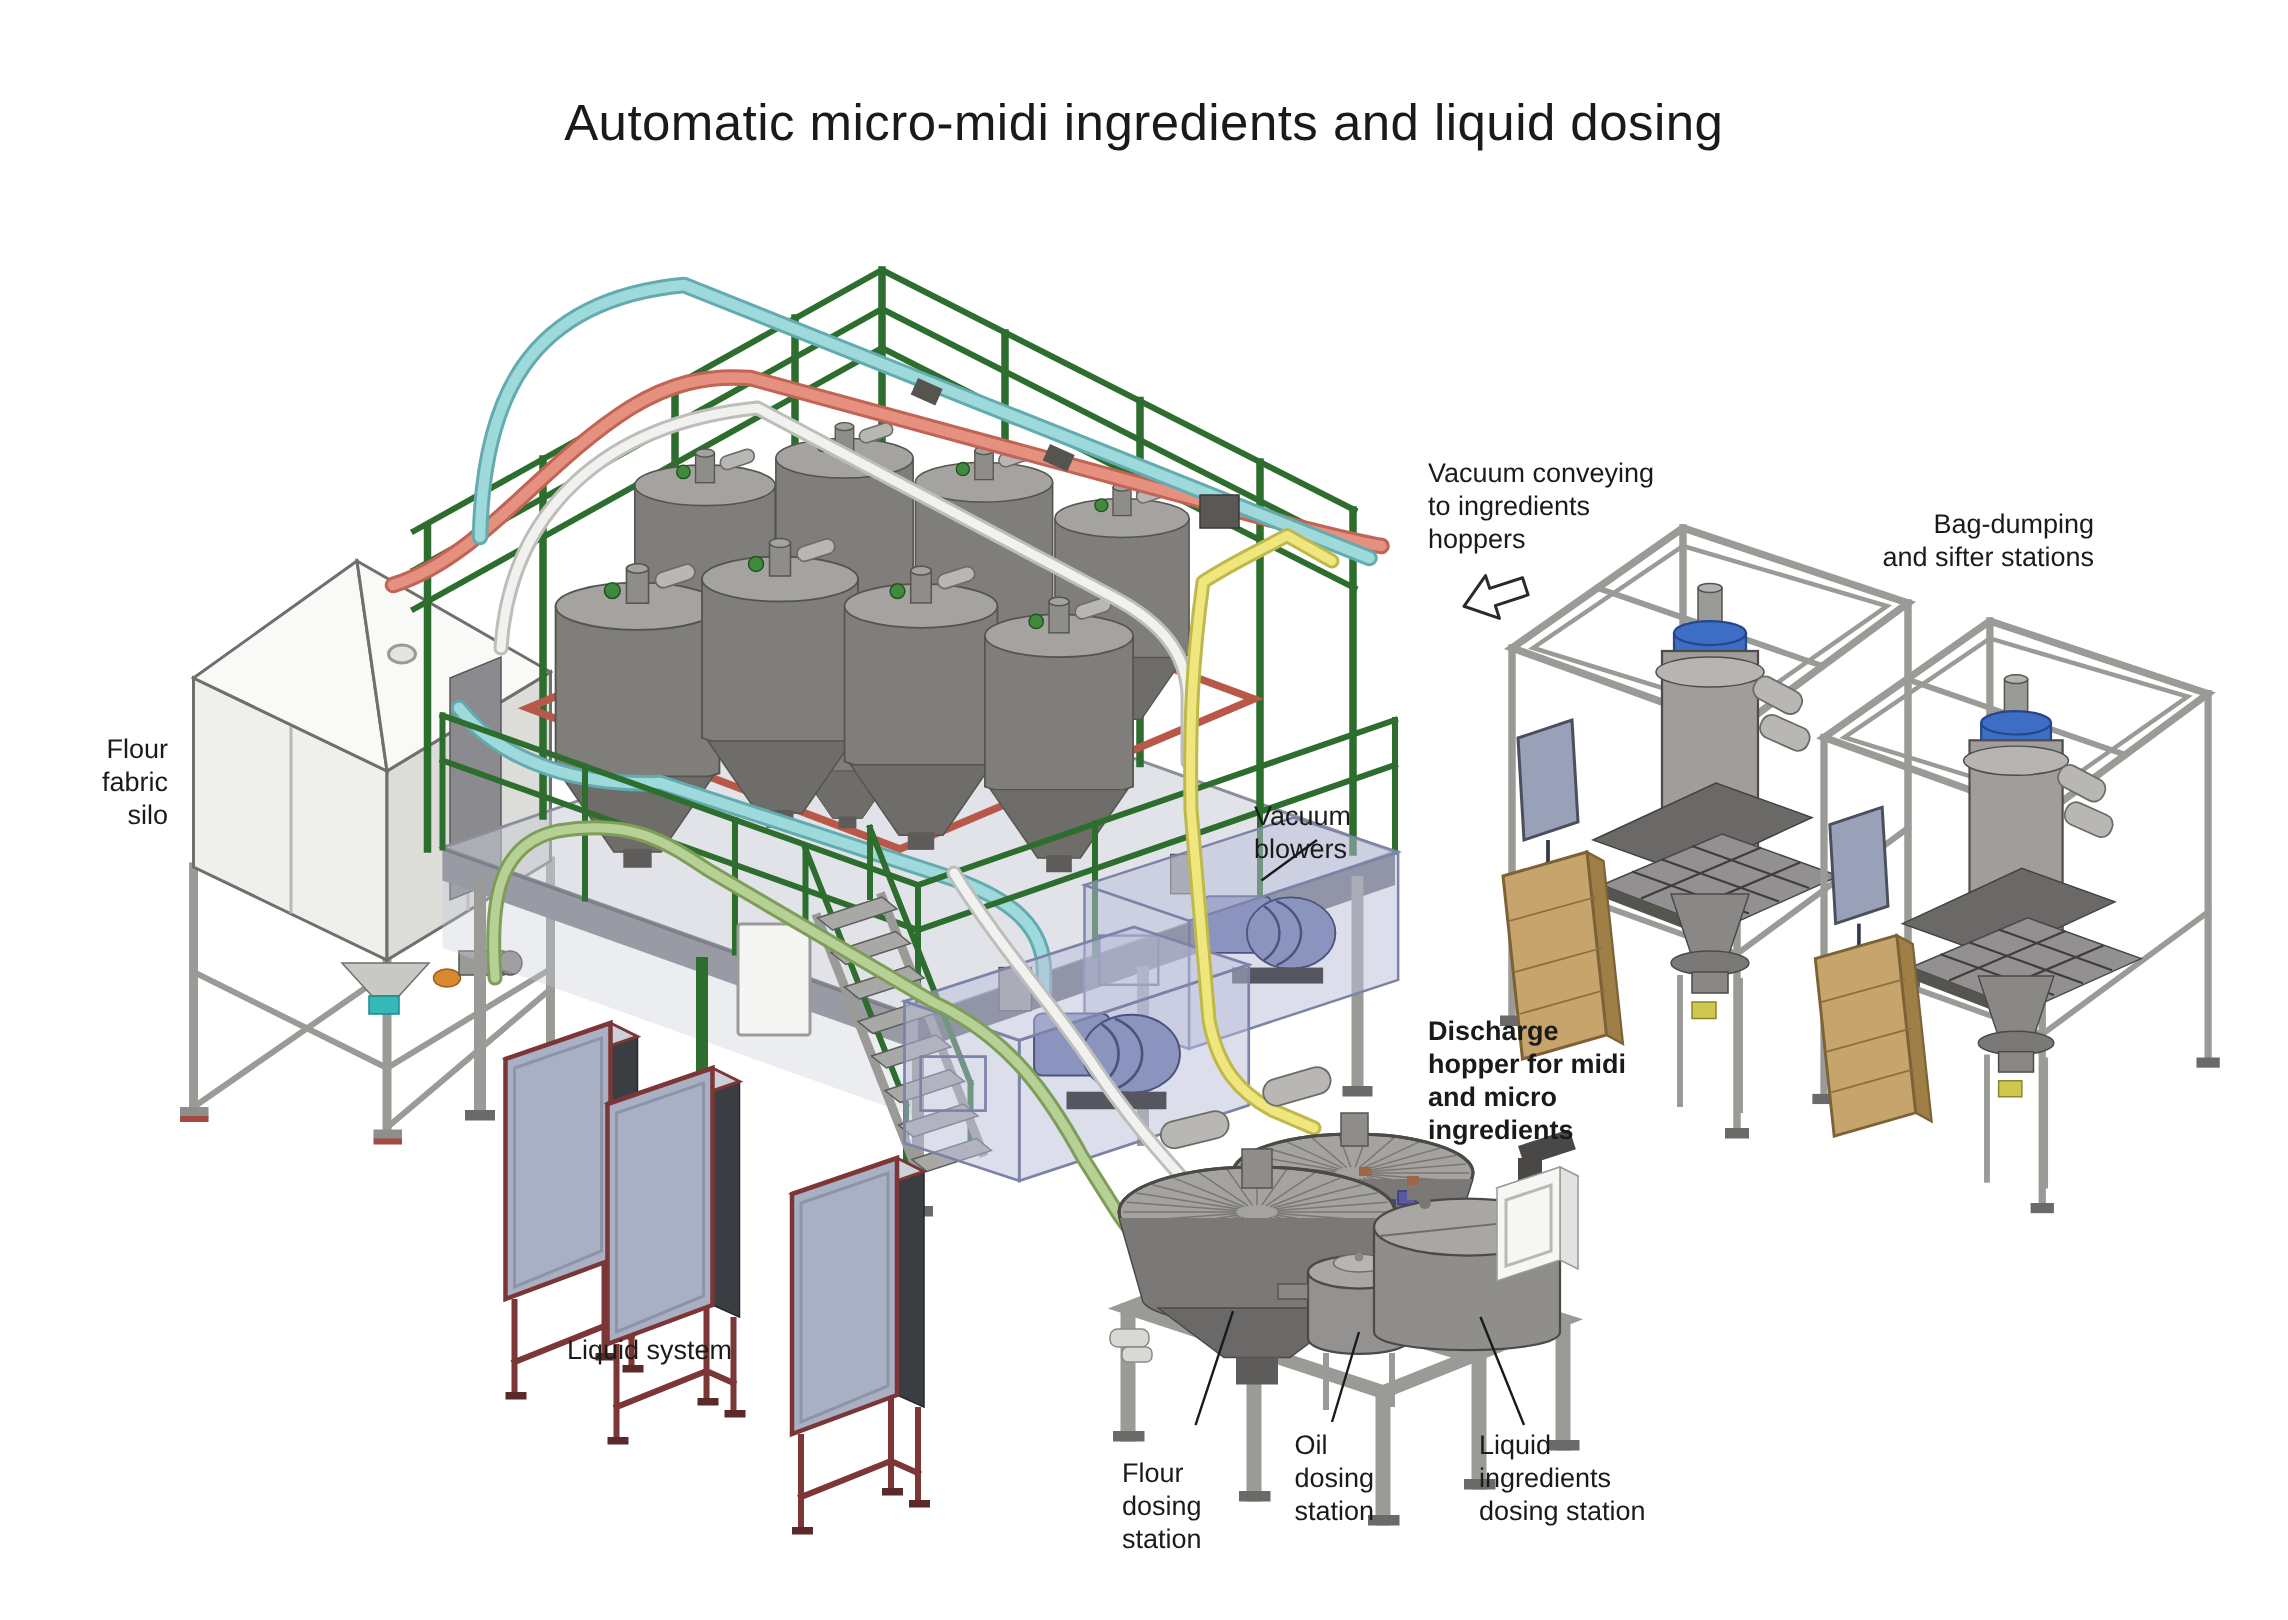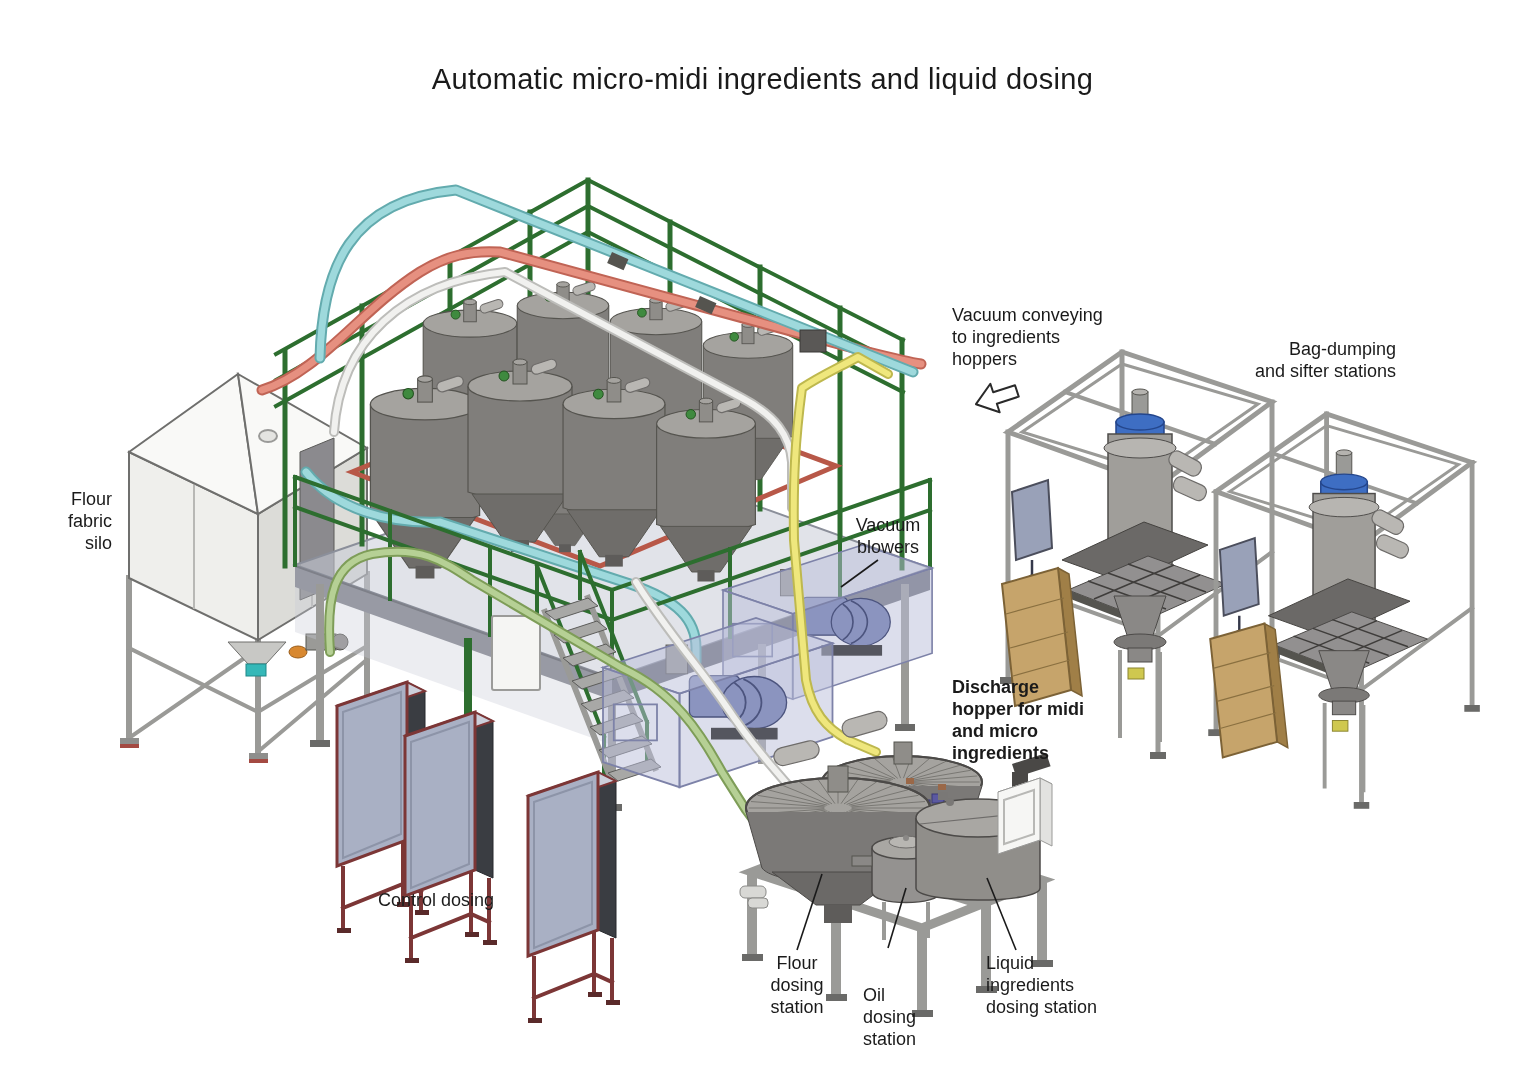--- a/index.html
+++ b/index.html
@@ -15,24 +15,24 @@
     --enclosure-fill:#b9bdda; --enclosure-edge:#7d82a8; --motor-blue:#8b94bf;
     --cabinet-panel:#a9b0c4; --cabinet-side:#3a3d42; --cabinet-top:#ccd0db; --cabinet-frame:#7c3636;
     --bag-tan:#c6a46b; --bag-tan-dark:#a07f47; --hoist-gray:#99a1b8; --cap-blue:#3e6ec3;
     --valve-purple:#5b59a0; --deck-fill:#c8ccd7;
     --silo-face:#efefec; --silo-face-dark:#dcdcd8; --silo-top:#f9f9f7;
   }
   html,body{margin:0;padding:0;background:var(--background);}
   #stage{position:relative;width:1525px;height:1080px;background:var(--background);
          font-family:"Liberation Sans","DejaVu Sans",sans-serif;color:var(--ink);overflow:hidden;}
   #scene{position:absolute;left:0;top:0;}
-  .ttl{position:absolute;left:0;top:63px;width:100%;text-align:center;font-size:29px;
+  .ttl{position:absolute;left:0;top:63px;width:100%;text-align:center;font-size:34px;
        letter-spacing:.3px;color:var(--ink);}
   .lbl{position:absolute;font-size:18px;line-height:22px;white-space:pre-line;color:var(--ink);}
-  .al-r{text-align:right;} .al-c{text-align:center;}
+  .al-r{text-align:right;} .al-c{text-align:left;margin-top:19px;}
   
   .st-beam{stroke:var(--steel-mid);stroke-linecap:square;fill:none;}
   .grn{stroke:var(--frame-green);fill:none;stroke-linecap:square;}
   .redfr{stroke:var(--frame-red);fill:none;}
   .hopbody{fill:var(--hopper-body);stroke:var(--steel-dark);stroke-width:1.2;}
   .hoptop{fill:var(--hopper-top);stroke:var(--steel-dark);stroke-width:1.2;}
   .hopcone{fill:var(--hopper-cone);stroke:var(--steel-dark);stroke-width:1;}
   .hopout{fill:#5e5c5a;}
   .torpedo{fill:#b9b7b3;stroke:#6e6c6a;stroke-width:1.2;}
   .greenbit{fill:#3f8a3f;stroke:#23521f;stroke-width:1;}
@@ -393,23 +393,23 @@
 to ingredients
 hoppers</div>
 <div class="lbl al-r" style="left:1170px;top:338px;width:226px;">Bag-dumping
 and sifter stations</div>
 <div class="lbl al-c" style="left:836px;top:514px;width:104px;">Vacuum
 blowers</div>
 <div class="lbl" style="left:952px;top:676px;font-weight:bold;">Discharge
 hopper for midi
 and micro
 ingredients</div>
-<div class="lbl" style="left:378px;top:889px;">Control dosing</div>
+<div class="lbl" style="left:378px;top:889px;">Liquid system</div>
 <div class="lbl al-c" style="left:748px;top:952px;width:98px;">Flour
 dosing
 station</div>
-<div class="lbl" style="left:863px;top:952px;margin-top:32px;">Oil
+<div class="lbl" style="left:863px;top:952px;">Oil
 dosing
 station</div>
 <div class="lbl" style="left:986px;top:952px;">Liquid
 ingredients
 dosing station</div>
 </div>
 
 </body></html>

